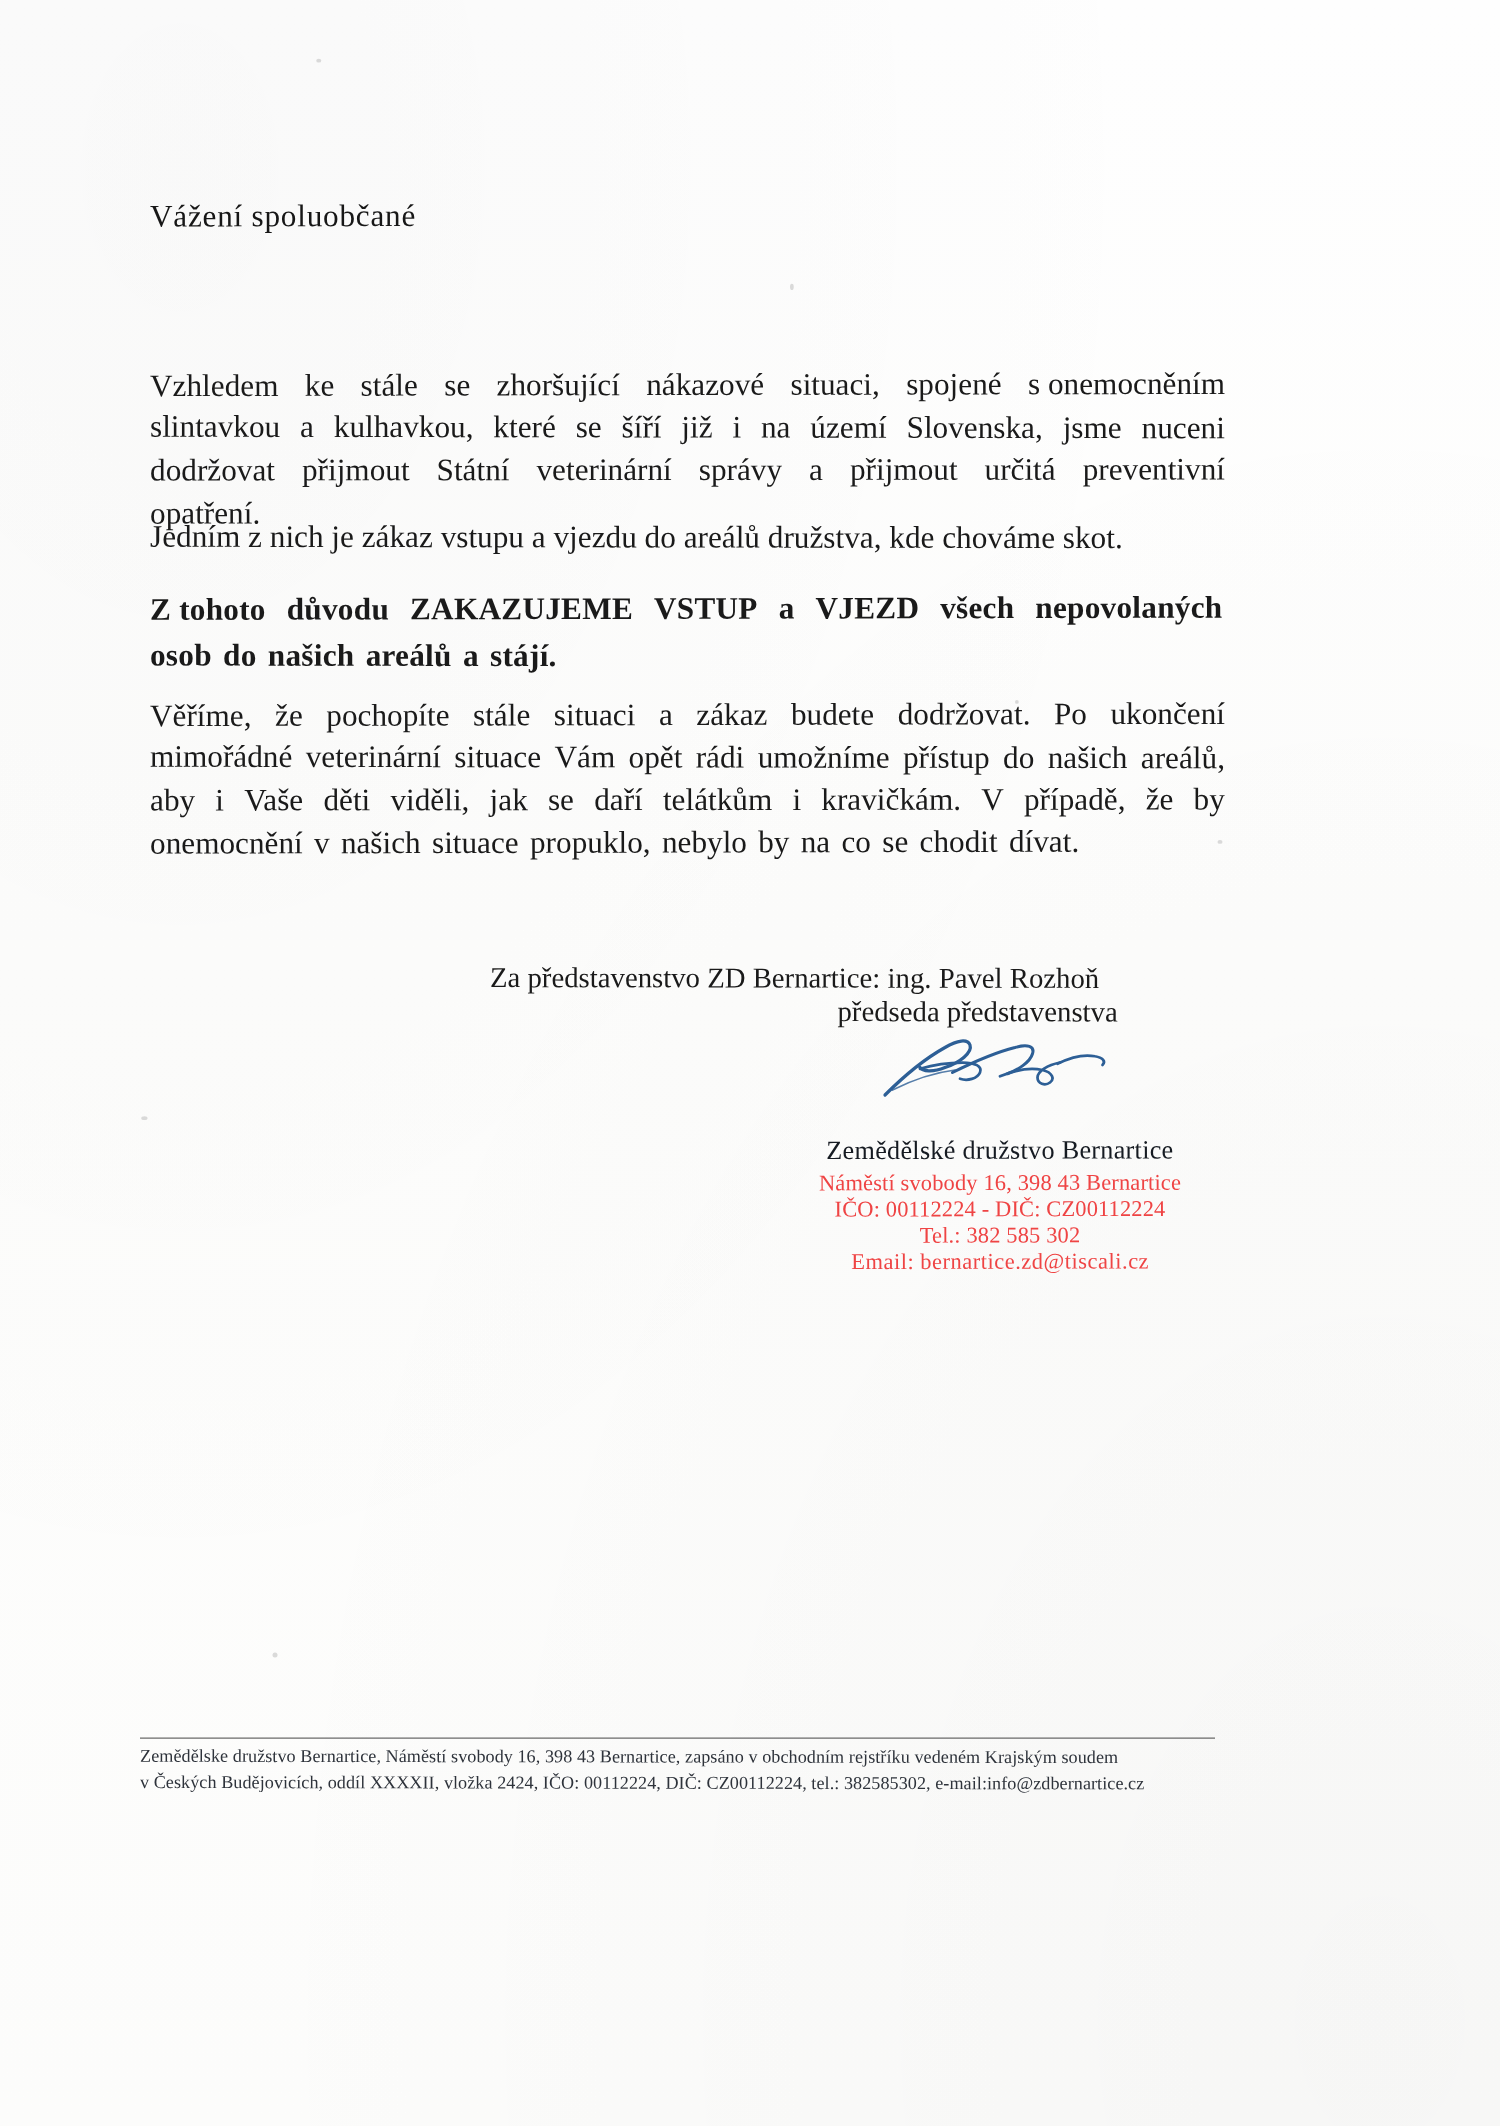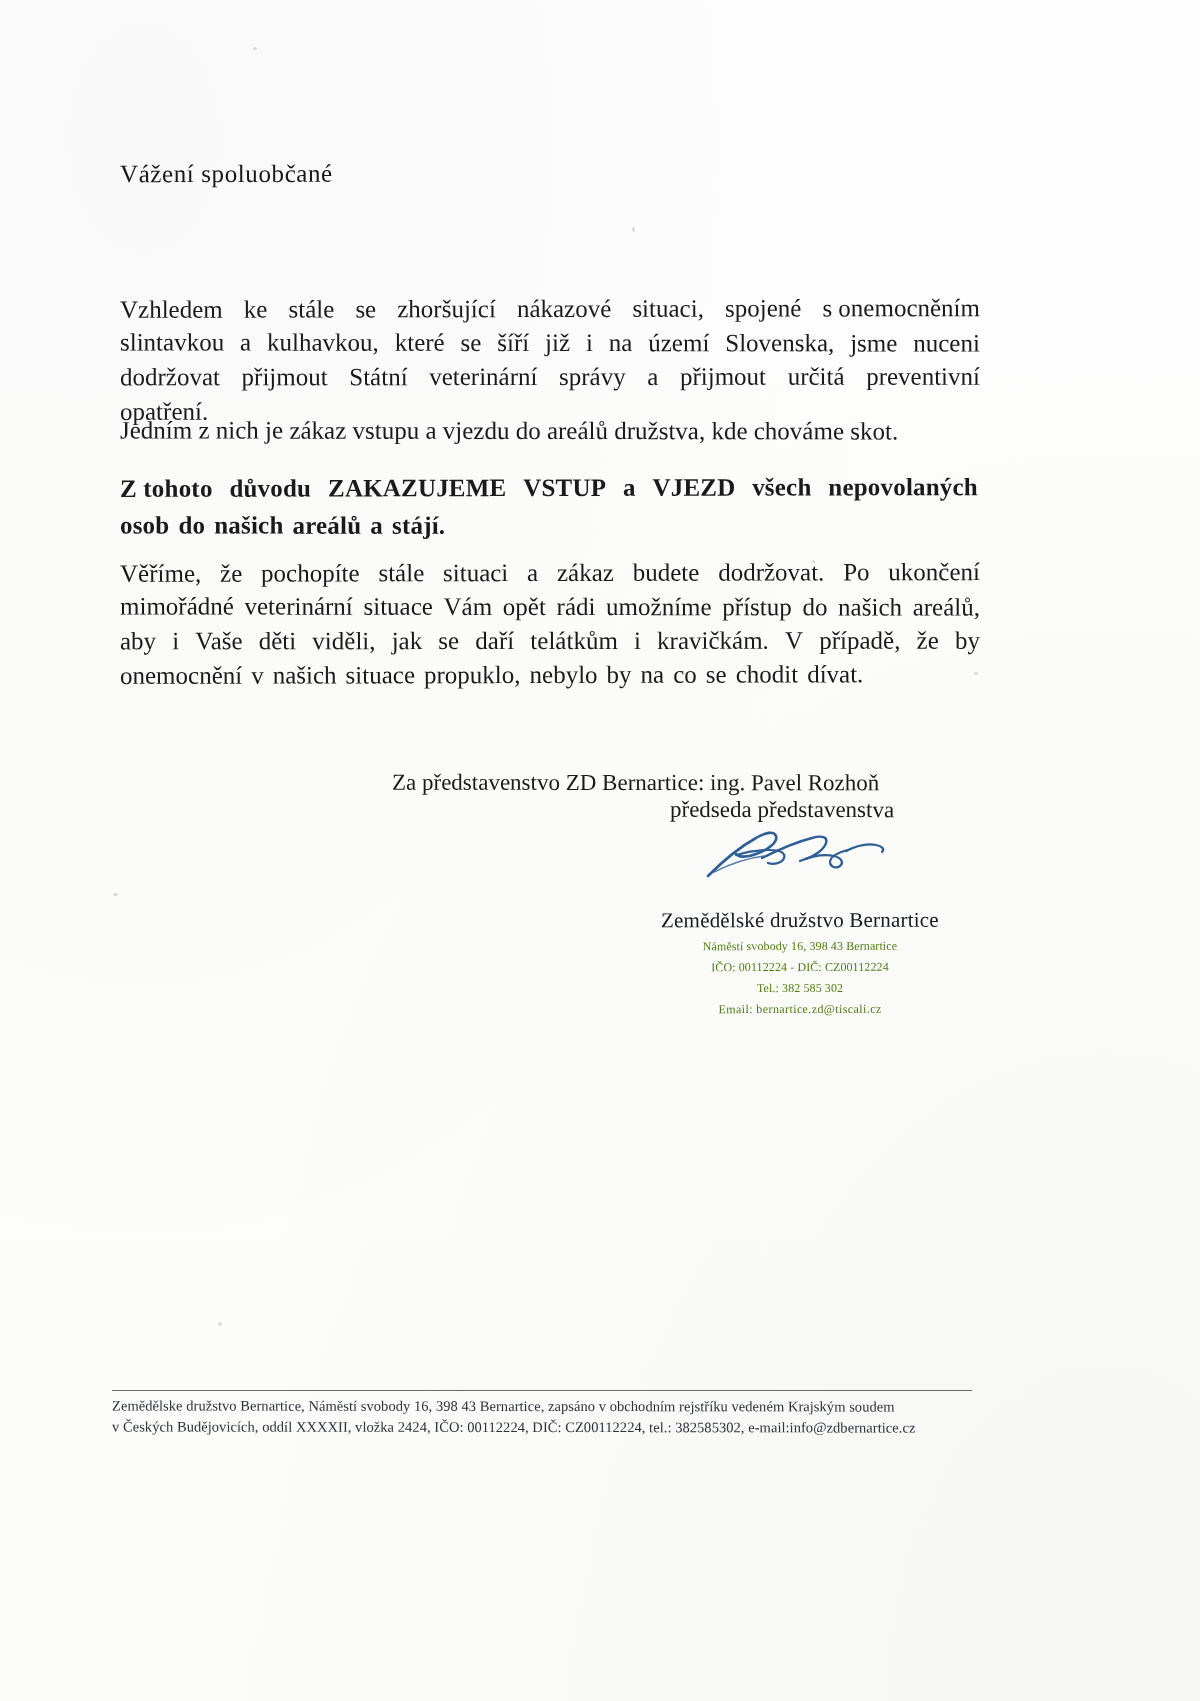--- a/index.html
+++ b/index.html
@@ -127,24 +127,24 @@
   .stamp .company {
     font-size: 21px;
     letter-spacing: 0.2px;
     margin-bottom: 3px;
     color: #161b22;
   }
   .stamp .addr,
   .stamp .ids,
   .stamp .tel,
   .stamp .email {
-    font-size: 12px;
+    font-size: 18px;
     line-height: 21px;
     letter-spacing: 0.1px;
-    color: #4d7c0f;
+    color: #ef4444;
   }
   .stamp .email { letter-spacing: 0.4px; }
 
   
   .footer-rule {
     position: absolute;
     left: 112px;
     top: 1390px;
     width: 860px;
     height: 1px;

